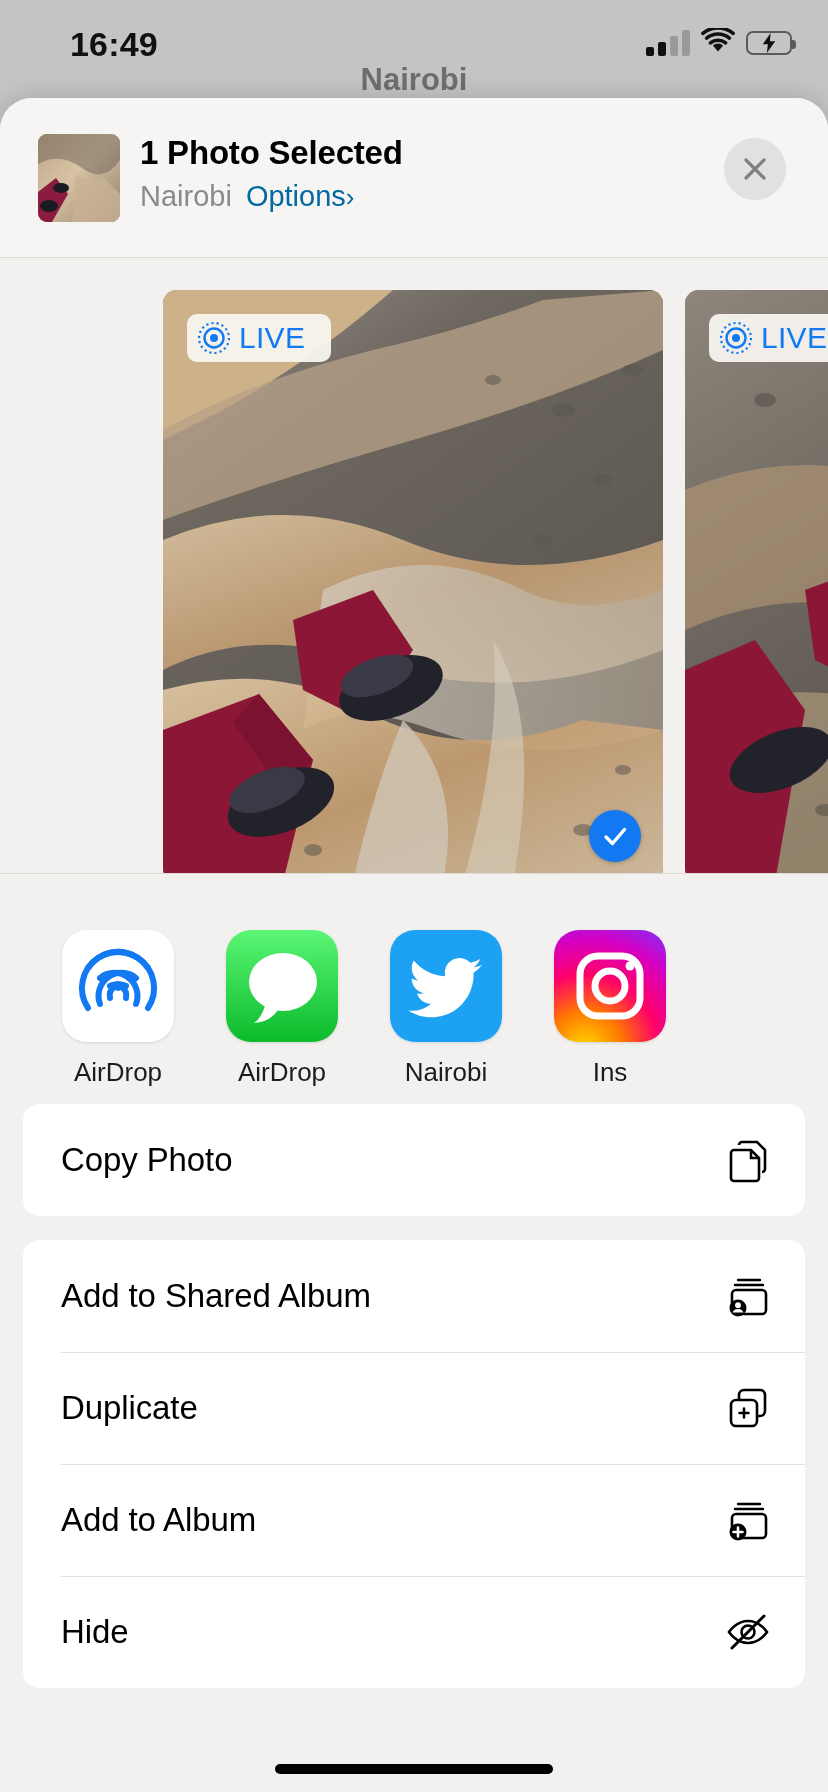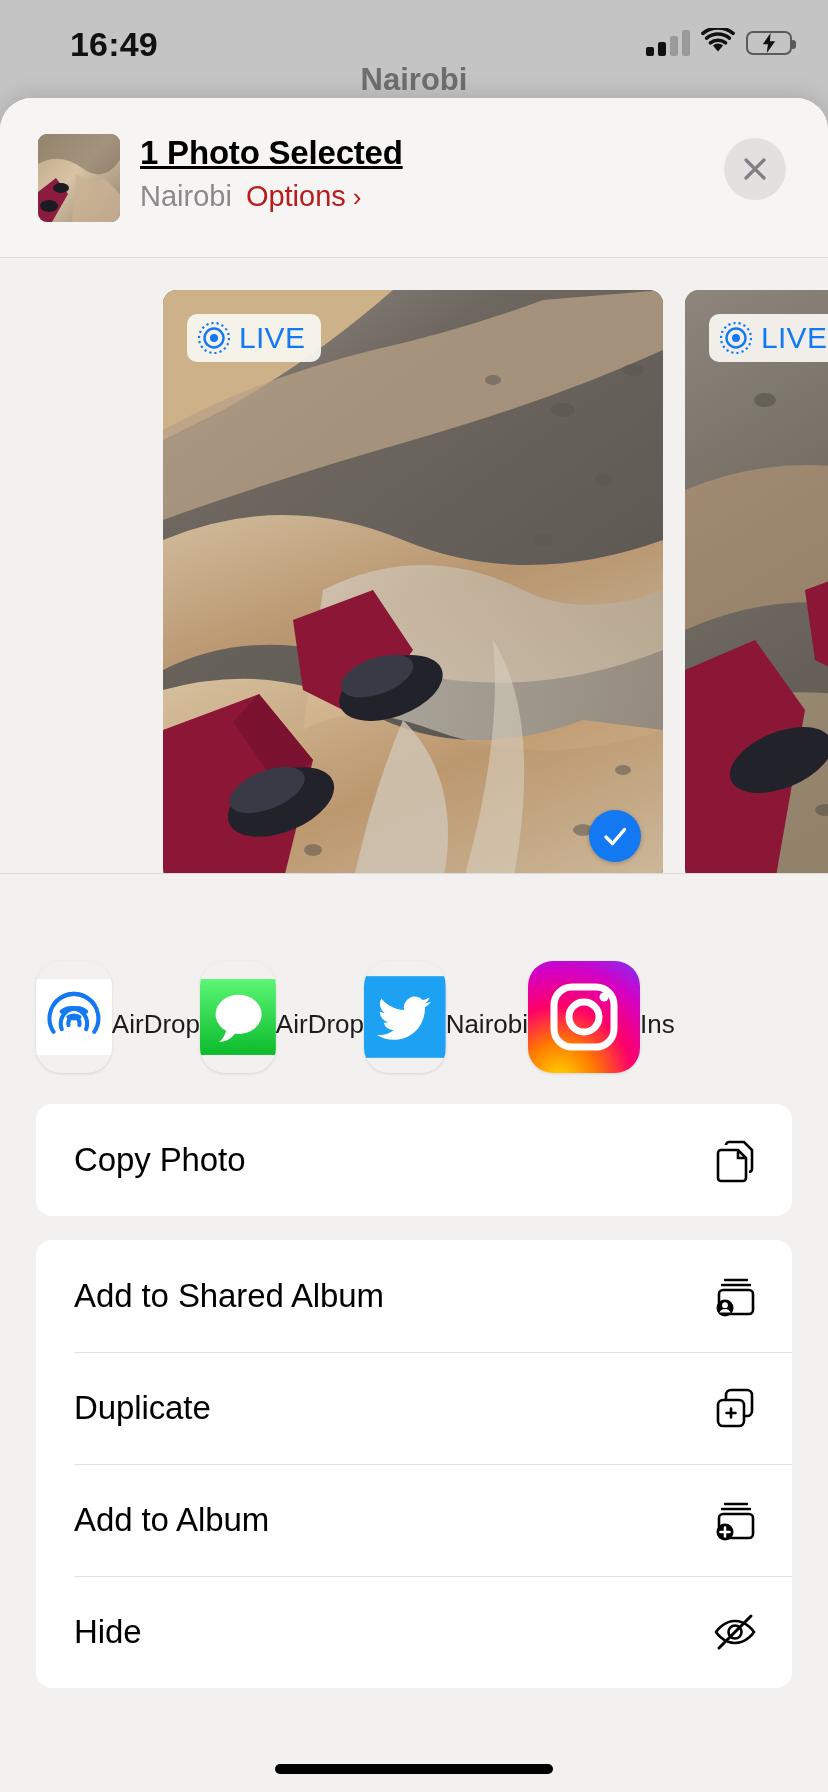--- a/index.html
+++ b/index.html
@@ -81,30 +81,29 @@
     position: absolute; left: 38px; top: 36px;
     width: 82px; height: 88px; border-radius: 9px;
     overflow: hidden;
     background: #8d7f6e;
   }
   #header-thumb svg { display: block; width: 100%; height: 100%; }
   #header-text { position: absolute; left: 140px; top: 36px; }
   #header-title {
     font-size: 33px; font-weight: 700; color: #000;
     letter-spacing: -0.2px;
-    text-decoration: underline;
   }
   #header-sub {
     margin-top: 8px;
     font-size: 29px; color: #8a8a8e;
     display: flex; align-items: center; gap: 14px;
   }
   #header-options {
-    color: #b91c1c; font-size: 29px;
-    display: inline-flex; align-items: center; gap: 7px;
+    color: #0369a1; font-size: 29px;
+    display: inline-flex; align-items: center; 
   }
   #header-options .chev {
     font-size: 26px; line-height: 1;
   }
   #close-button {
     position: absolute; right: 42px; top: 40px;
     width: 62px; height: 62px; border-radius: 50%;
     background: #e2e1df;
     display: flex; align-items: center; justify-content: center;
     border: none; cursor: pointer;
@@ -126,21 +125,21 @@
   .photo-card {
     position: relative;
     width: 500px; height: 592px;
     border-radius: 14px; overflow: hidden;
     flex: 0 0 auto;
     background: #9a8a75;
   }
   .photo-card svg.ph { display: block; width: 100%; height: 100%; }
   .live-badge {
     position: absolute; left: 24px; top: 24px;
-    height: 48px; padding: 0 16px 0 10px;
+    height: 48px; padding: 0 26px 0 10px;
     background: rgba(248,245,240,0.94);
     border-radius: 10px;
     display: flex; align-items: center; gap: 8px;
   }
   .live-badge .lbl {
     font-size: 30px; font-weight: 500; color: #1279f2;
     letter-spacing: 0.3px;
   }
   .live-badge svg { width: 34px; height: 34px; }
   .sel-circle {
@@ -156,37 +155,37 @@
 
   
   #app-row {
     position: relative;
     height: 230px;
     padding: 56px 0 0 36px;
     display: flex; gap: 0;
   }
   .app-item {
     width: 164px; flex: 0 0 auto;
-    display: flex; align-items: center;
+    display: flex; flex-direction: column; align-items: center;
     cursor: pointer;
   }
   .app-icon {
     width: 112px; height: 112px; border-radius: 25px;
     overflow: hidden; position: relative;
     box-shadow: 0 1px 3px rgba(0,0,0,0.12);
   }
   .app-icon svg { display: block; width: 100%; height: 100%; }
   .app-label {
     margin-top: 15px;
     font-size: 26px; color: #1c1c1e;
     white-space: nowrap;
   }
 
   
-  #action-area { padding: 0 36px; }
+  #action-area { padding: 0 23px; }
   .action-card {
     background: #fff;
     border-radius: 16px;
     overflow: hidden;
     margin-bottom: 24px;
   }
   .action-row {
     position: relative;
     height: 112px;
     display: flex; align-items: center; justify-content: space-between;

